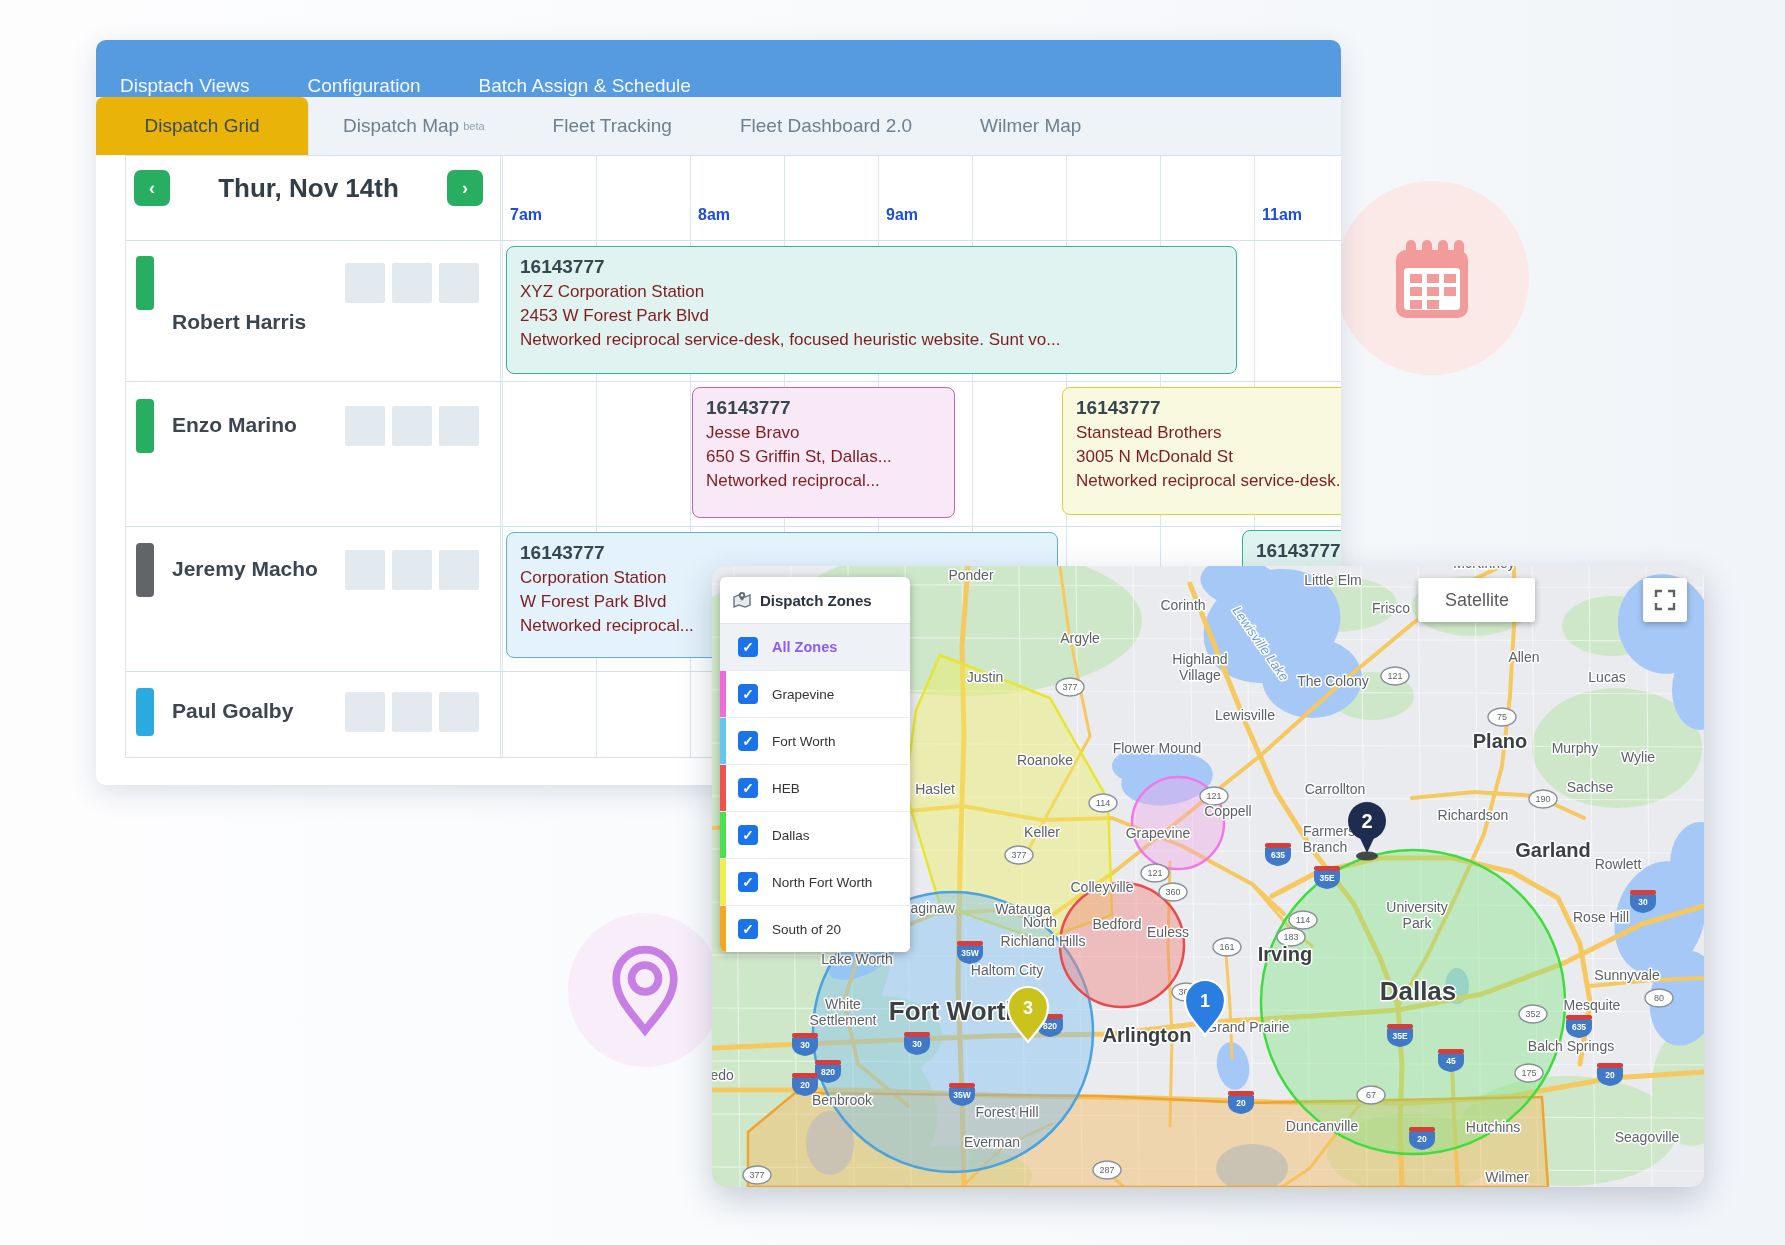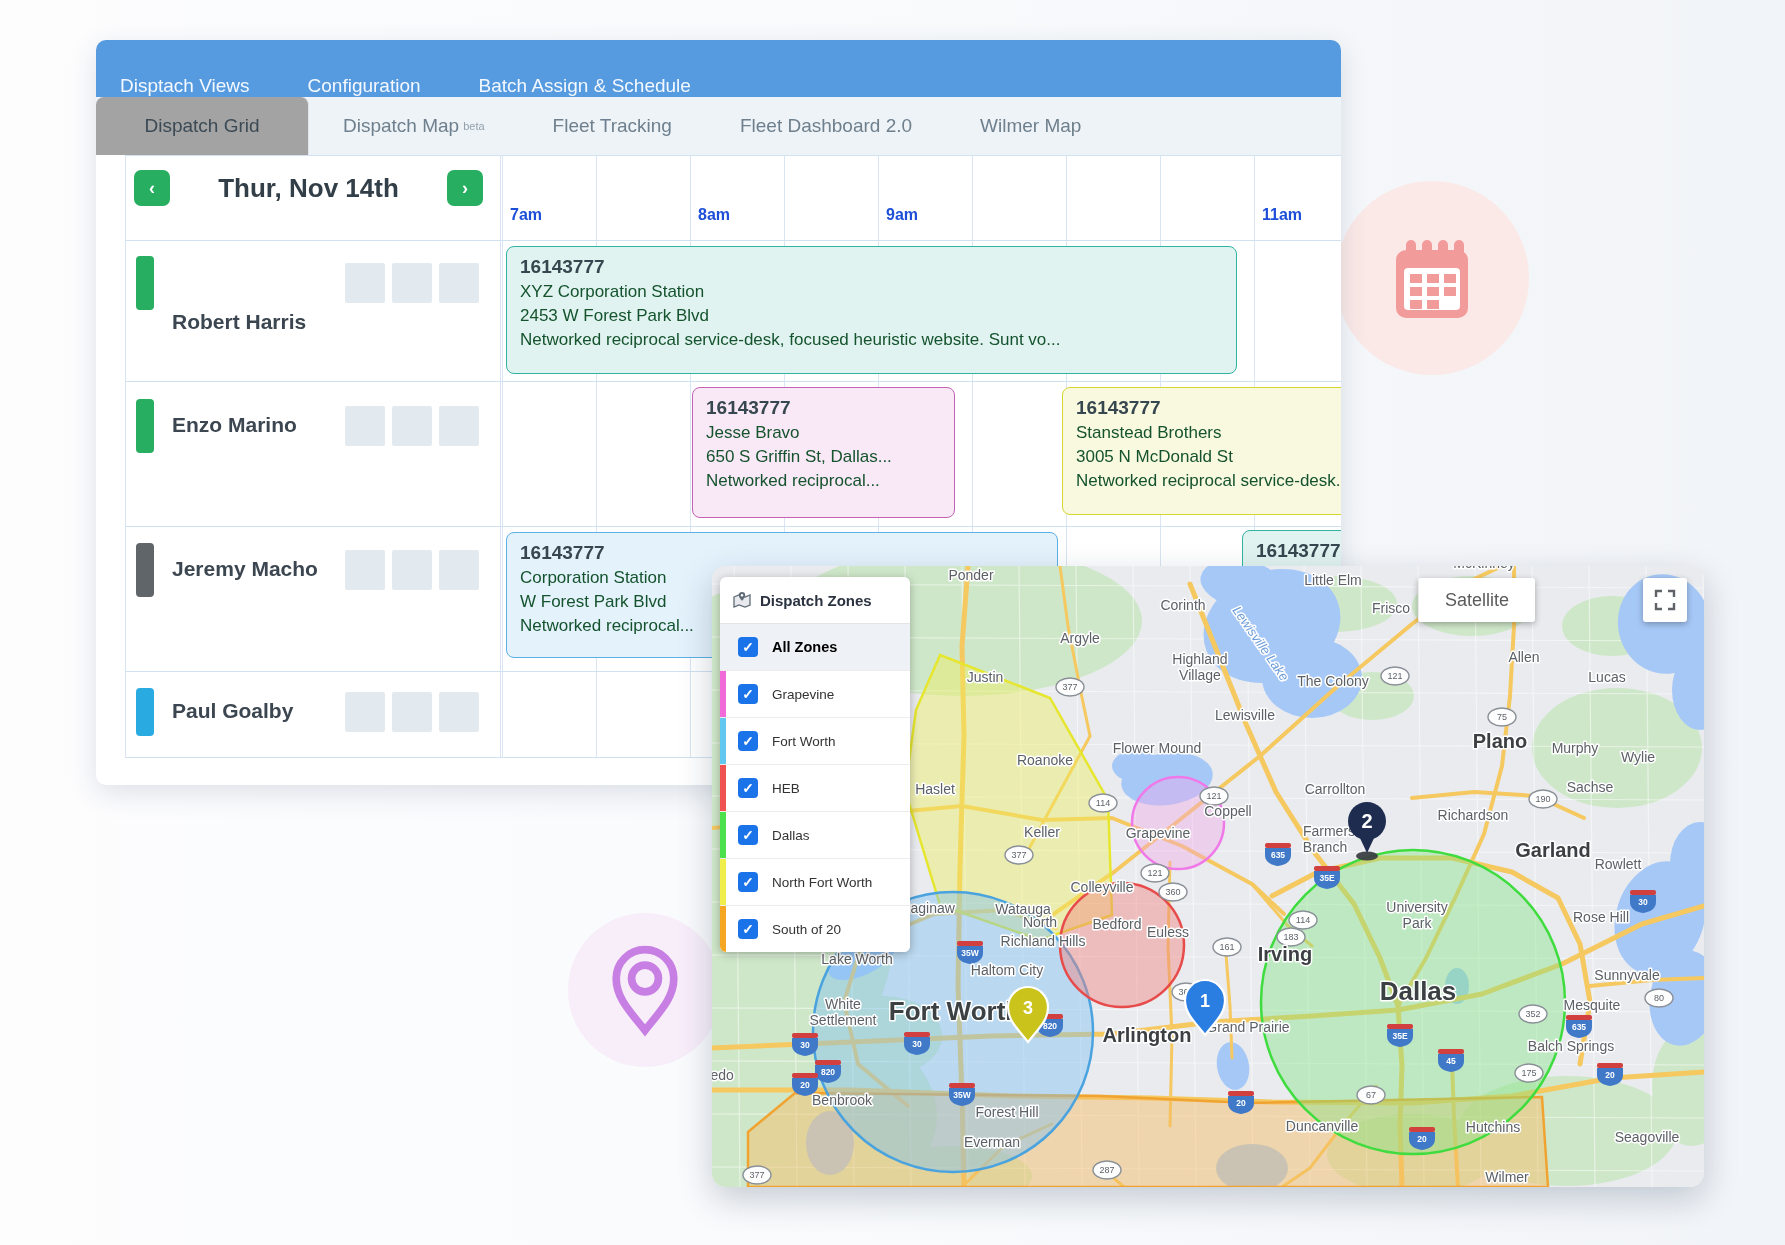--- a/index.html
+++ b/index.html
@@ -12,37 +12,37 @@
   .deco.cal{background:#fbe9e7;}
   .deco.pin{background:#f8eefa;}
 
   
   .panel{position:absolute;left:96px;top:40px;width:1245px;height:745px;background:#fff;
          border-radius:10px;box-shadow:0 8px 28px rgba(30,60,90,.14);overflow:hidden;z-index:2;}
   .nav{position:absolute;left:0;top:0;right:0;height:57px;background:#569ae0;display:flex;align-items:flex-end;padding-left:24px;}
   .nav-item{color:#f4f9ff;font-size:19px;margin-right:58px;cursor:pointer;white-space:nowrap;}
   .tabbar{position:absolute;left:0;top:57px;right:0;height:58px;background:#eef3f7;display:flex;align-items:stretch;}
   .tab{display:flex;align-items:center;padding:0 34px;font-size:19px;color:#6e7f8d;cursor:pointer;white-space:nowrap;}
-  .tab.active{background:#a3a3a3;color:#3b4a55;width:144px;justify-content:center;border-right:1px solid #dfe7ee;border-radius:8px 8px 0 0;}
+  .tab.active{background:#eab308;color:#3b4a55;width:144px;justify-content:center;border-right:1px solid #dfe7ee;border-radius:8px 8px 0 0;}
   .tab sup{font-size:11px;color:#93a1ad;margin-left:4px;}
 
   
   .vline{position:absolute;width:1px;background:#d9e5f2;}
   .hline{position:absolute;height:1px;background:#d2e1f0;}
   .tlabel{position:absolute;font-size:16px;font-weight:bold;color:#1d4ed8;}
   .datebox{position:absolute;display:flex;align-items:center;}
   .datebtn{width:36px;height:36px;background:#27ae60;border-radius:7px;color:#fff;display:flex;align-items:center;justify-content:center;font-size:18px;font-weight:bold;cursor:pointer;}
   .datetext{font-size:26px;font-weight:bold;color:#333f48;width:277px;text-align:center;}
   .statusbar{position:absolute;width:18px;border-radius:4px;}
   .rowname{position:absolute;font-size:21px;font-weight:bold;color:#3b4650;white-space:nowrap;}
   .ph-square{position:absolute;width:40px;height:40px;background:#e2e9ef;border-radius:2px;}
 
   .card{position:absolute;border-radius:8px;border:1.5px solid;padding:7px 13px;overflow:hidden;box-sizing:border-box;cursor:pointer;}
   .card .num{font-size:19px;font-weight:bold;color:#37474f;line-height:26px;white-space:nowrap;}
-  .card .ln{font-size:17px;color:#14532d;line-height:24px;white-space:nowrap;}
+  .card .ln{font-size:17px;color:#7f1d1d;line-height:24px;white-space:nowrap;}
   .card.teal{background:#e1f3f0;border-color:#2fb3a3;}
   .card.pink{background:#f9e8f6;border-color:#c562b4;}
   .card.yellow{background:#f9f9df;border-color:#d6d62e;}
   .card.blue{background:#e4f2fc;border-color:#5cb0e6;}
 
   
   .map{position:absolute;left:712px;top:566px;width:992px;height:621px;border-radius:14px;overflow:hidden;
        background:#e9ebee;box-shadow:0 12px 34px rgba(20,40,70,.22);z-index:3;}
   .map svg{display:block;}
 
@@ -50,21 +50,21 @@
   .zpanel{position:absolute;left:720px;top:577px;width:190px;background:#fff;border-radius:6px;overflow:hidden;
           box-shadow:0 2px 10px rgba(0,0,0,.28);z-index:4;}
   .zhead{height:46px;display:flex;align-items:center;padding-left:12px;border-bottom:1px solid #e4e4e4;}
   .zhead .ztitle{font-size:15px;font-weight:bold;color:#2b3340;margin-left:8px;}
   .zrow{height:46px;display:flex;align-items:center;position:relative;border-top:1px solid #ececec;background:#fff;cursor:pointer;}
   .zrow.allzones{background:#eef1f5;border-top:none;}
   .zstripe{position:absolute;left:0;top:0;bottom:0;width:6px;}
   .zcheck{width:20px;height:20px;background:#1a73e8;border-radius:4px;color:#fff;font-size:14px;font-weight:bold;
           display:flex;align-items:center;justify-content:center;margin-left:18px;flex:0 0 auto;}
   .zlabel{font-size:13.5px;color:#333;margin-left:14px;white-space:nowrap;}
-  .zrow.allzones .zlabel{font-weight:bold;font-size:14.5px;color:#000000;}
+  .zrow.allzones .zlabel{font-weight:bold;font-size:14.5px;color:#8b5cf6;}
 
   
   .mctrl{position:absolute;left:1418px;top:578px;height:44px;display:flex;background:#fff;border-radius:3px;
          box-shadow:0 2px 6px rgba(0,0,0,.3);z-index:4;overflow:hidden;}
   .mbtn{display:flex;align-items:center;justify-content:center;font-size:18px;cursor:pointer;}
   .mbtn.sat{width:116px;color:#5b5b5b;border-left:1px solid #ececec;}
   .fsbtn{position:absolute;left:1643px;top:578px;width:44px;height:44px;background:#fff;border-radius:3px;
          box-shadow:0 2px 6px rgba(0,0,0,.3);display:flex;align-items:center;justify-content:center;cursor:pointer;z-index:4;}
 </style>
 </head>

